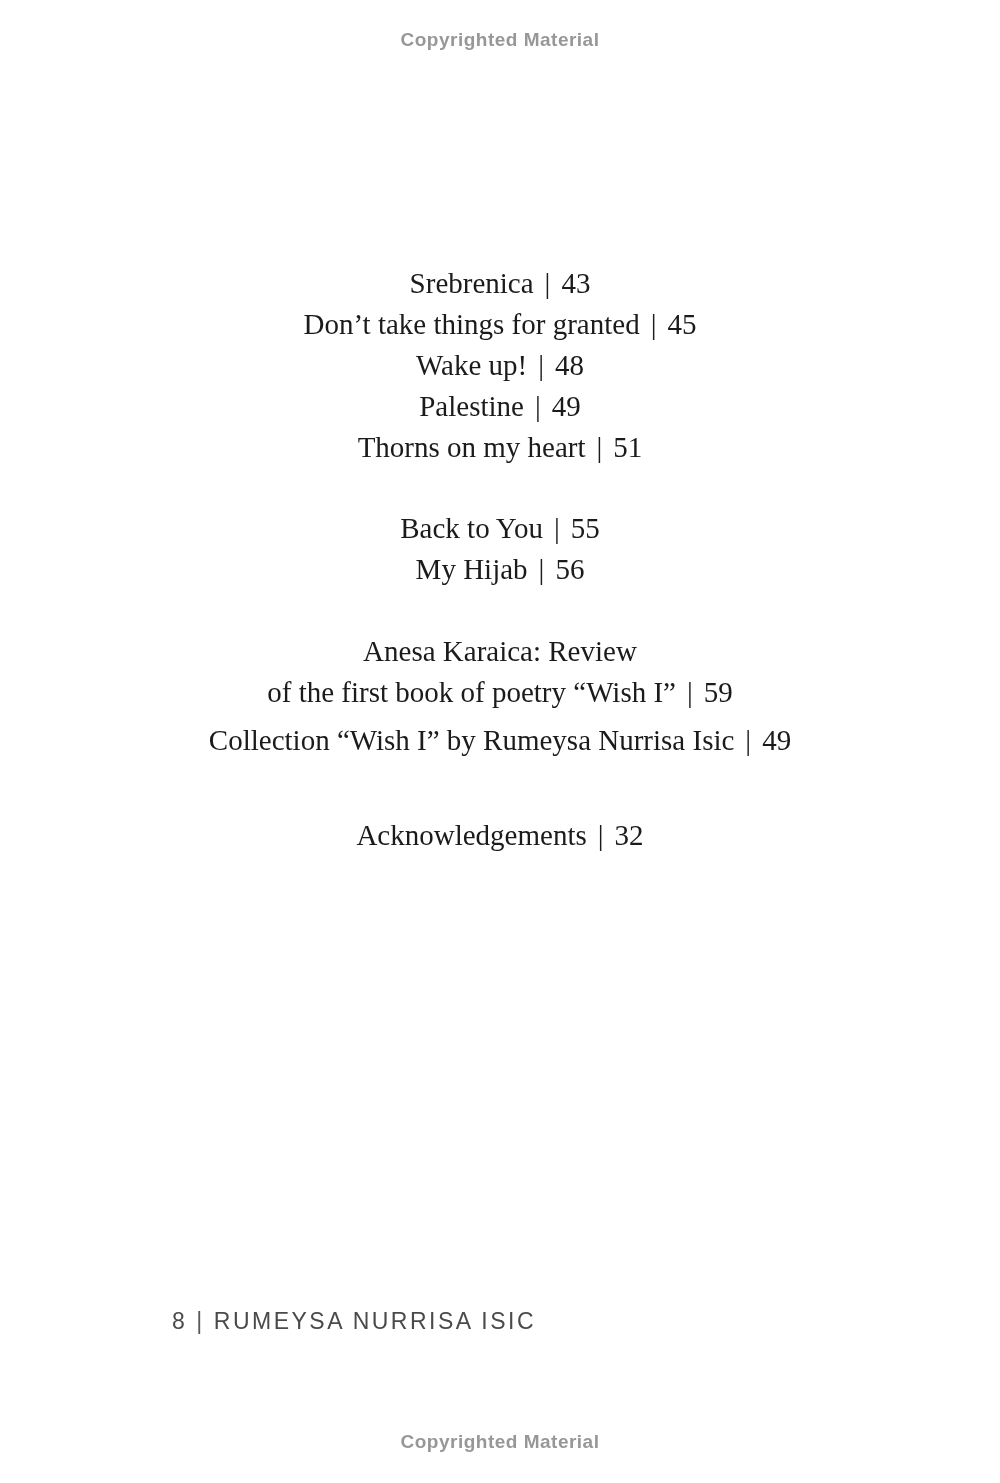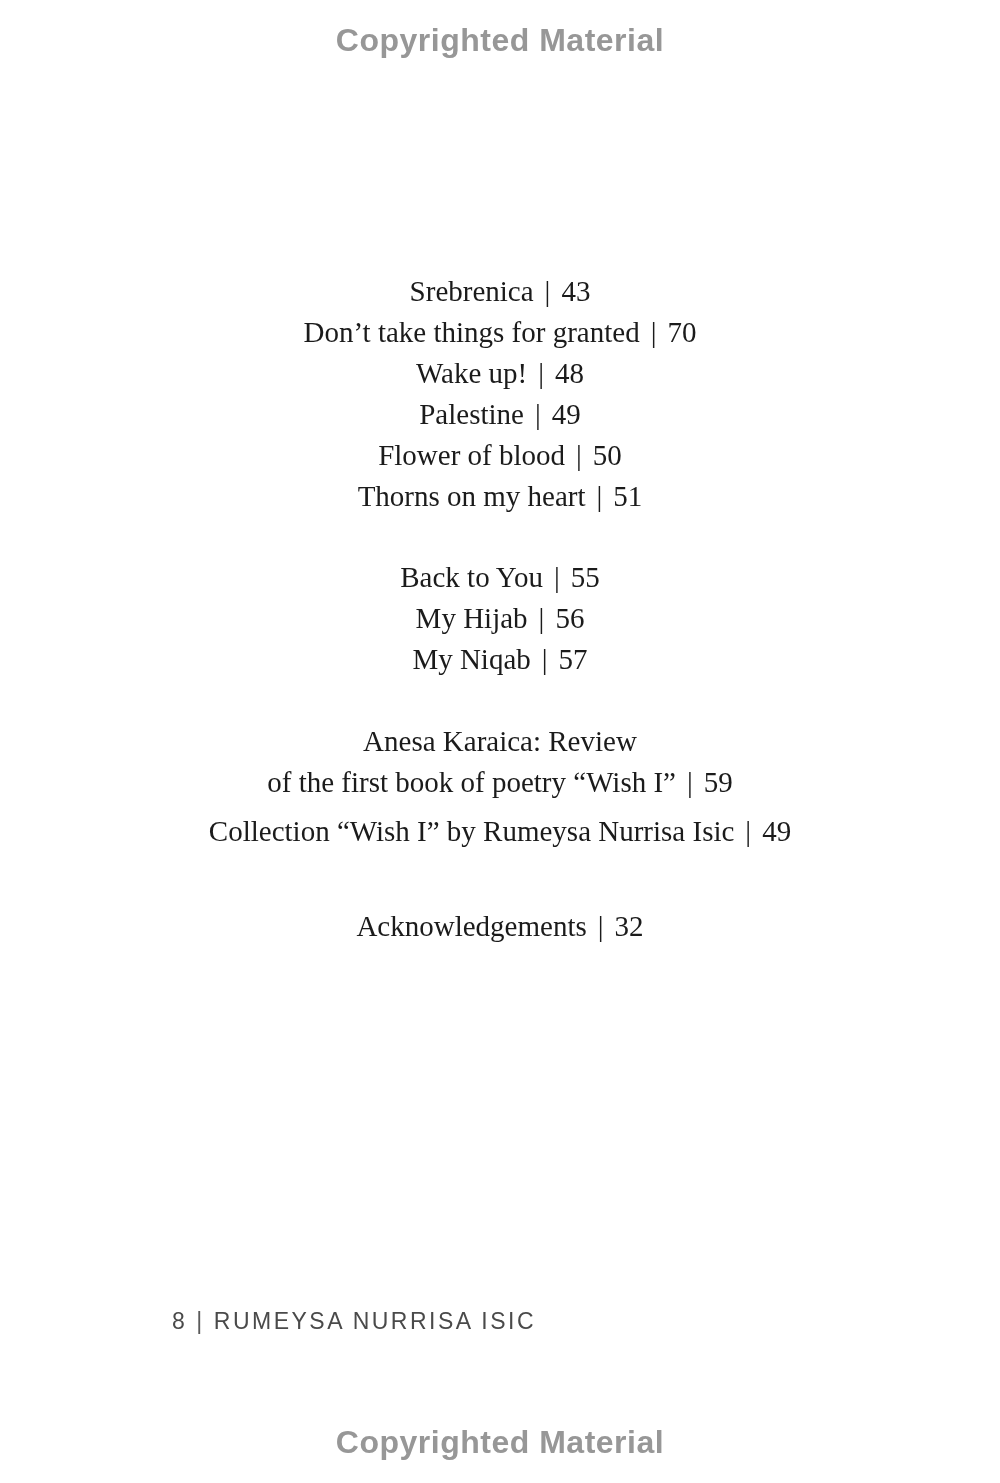--- a/index.html
+++ b/index.html
@@ -15,40 +15,40 @@
     overflow: hidden;
     font-family: "Liberation Serif", "DejaVu Serif", serif;
   }
   .copyright {
     position: absolute;
     left: 0;
     width: 100%;
     text-align: center;
     font-family: "Liberation Sans", "DejaVu Sans", sans-serif;
     font-weight: 700;
-    font-size: 32px;
+    font-size: 19px;
     line-height: 28px;
     color: #979797;
     letter-spacing: 0.5px;
   }
   .copyright.top { top: 26px; }
   .copyright.bottom { top: 1428px; }
 
   .toc {
     position: absolute;
     top: 263px;
     left: 0;
     width: 100%;
     text-align: center;
     color: #1b1b1b;
     font-size: 29px;
     line-height: 41px;
   }
   .toc p { margin: 0; }
-  .group { margin: 8px; }
+  .group { margin: 0; }
   .group.g2 { margin-top: 40px; }
   .group.g3 { margin-top: 41px; }
   .group.g3b { margin-top: 7px; }
   .group.g4 { margin-top: 54px; }
   .sep {
     display: inline-block;
     margin: 0 11px;
     transform: scaleY(1.05);
   }
   .pg { }
@@ -77,45 +77,39 @@
 
   <div class="copyright top">Copyrighted Material</div>
 
   <main class="toc">
 
     <div class="group g1">
       <p>
         <span>Srebrenica</span><span class="sep">|</span><span class="pg">43</span>
       </p>
       <p>
-        <span>Don’t take things for granted</span><span class="sep">|</span><span class="pg">70</span>
+        <span>Don’t take things for granted</span><span class="sep">|</span><span class="pg">45</span>
       </p>
       <p>
         <span>Wake up!</span><span class="sep">|</span><span class="pg">48</span>
       </p>
       <p>
         <span>Palestine</span><span class="sep">|</span><span class="pg">49</span>
-      </p>
-      <p>
-        <span>Flower of blood</span><span class="sep">|</span><span class="pg">50</span>
       </p>
       <p>
         <span>Thorns on my heart</span><span class="sep">|</span><span class="pg">51</span>
       </p>
     </div>
 
     <div class="group g2">
       <p>
         <span>Back to You</span><span class="sep">|</span><span class="pg">55</span>
       </p>
       <p>
         <span>My Hijab</span><span class="sep">|</span><span class="pg">56</span>
-      </p>
-      <p>
-        <span>My Niqab</span><span class="sep">|</span><span class="pg">57</span>
       </p>
     </div>
 
     <div class="group g3">
       <p>
         <span>Anesa Karaica: Review</span>
       </p>
       <p>
         <span>of the first book of poetry “Wish I”</span><span class="sep">|</span><span class="pg">59</span>
       </p>

